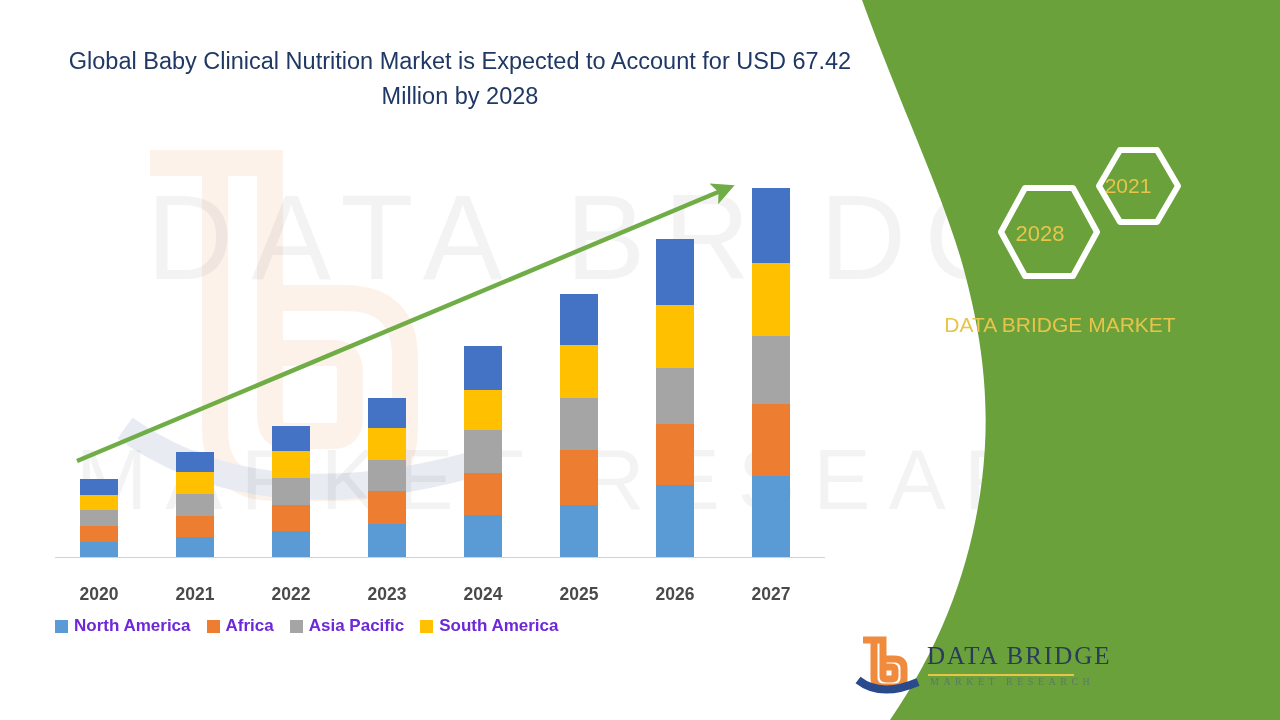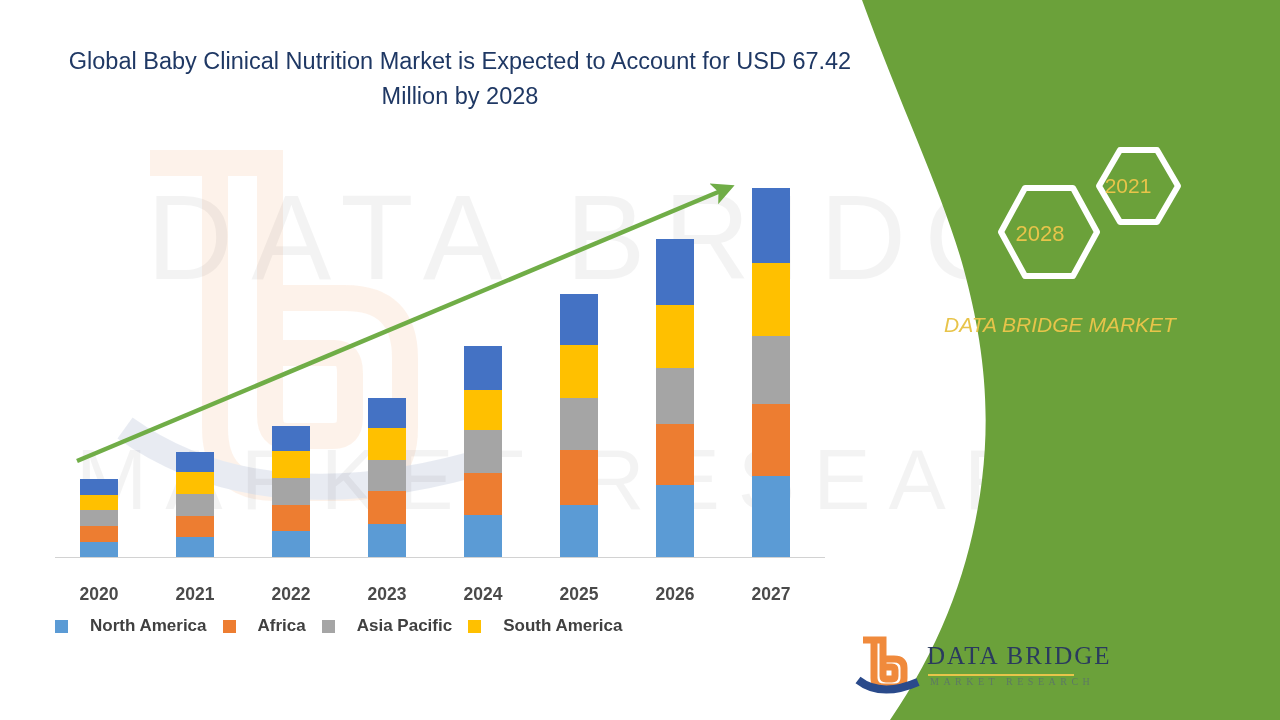--- a/index.html
+++ b/index.html
@@ -127,24 +127,23 @@
   }
   .legend-swatch {
     width: 13px;
     height: 13px;
     display: inline-block;
     flex: 0 0 auto;
   }
   .legend-label {
     font-size: 17px;
     font-weight: bold;
-    color: #404040;
+    color: #6d28d9;
     white-space: nowrap;
     font-family: "Liberation Sans", sans-serif;
-    margin-left: 16px;
   }
 
   .arrow-svg {
     position: absolute;
     left: 0;
     top: 0;
     width: 860px;
     height: 600px;
     z-index: 5;
     pointer-events: none;
@@ -202,21 +201,20 @@
   .brand-lines {
     position: absolute;
     left: 30px;
     top: 310px;
     width: 380px;
     text-align: center;
     font-size: 21px;
     line-height: 1.42;
     color: #e8c44a;
     font-family: "Liberation Sans", sans-serif;
-    font-style: italic;
   }
 
   .logo {
     position: absolute;
     left: 15px;
     top: 636px;
     width: 230px;
     height: 66px;
   }
   .logo-mark { position: absolute; left: 0; top: 0; width: 66px; height: 62px; }

